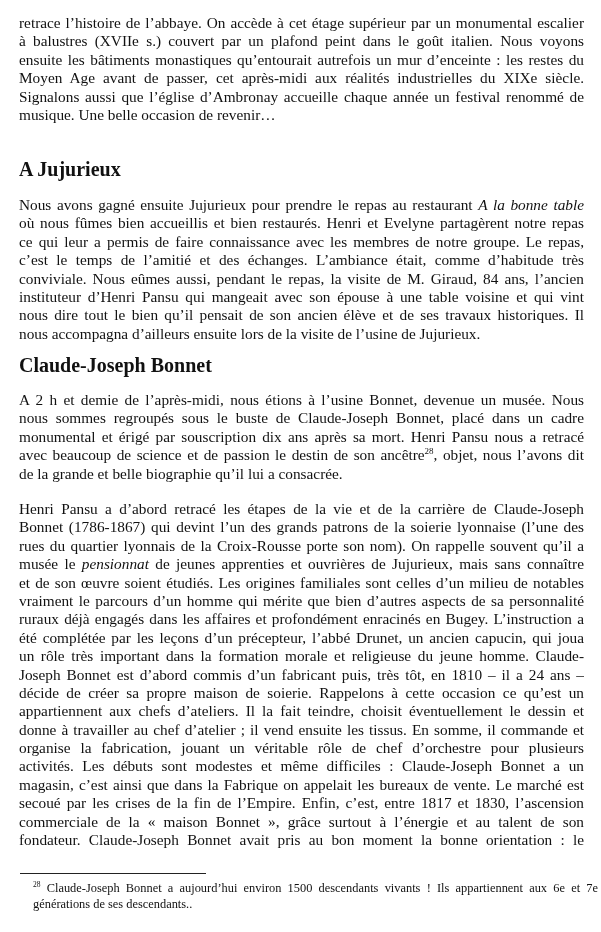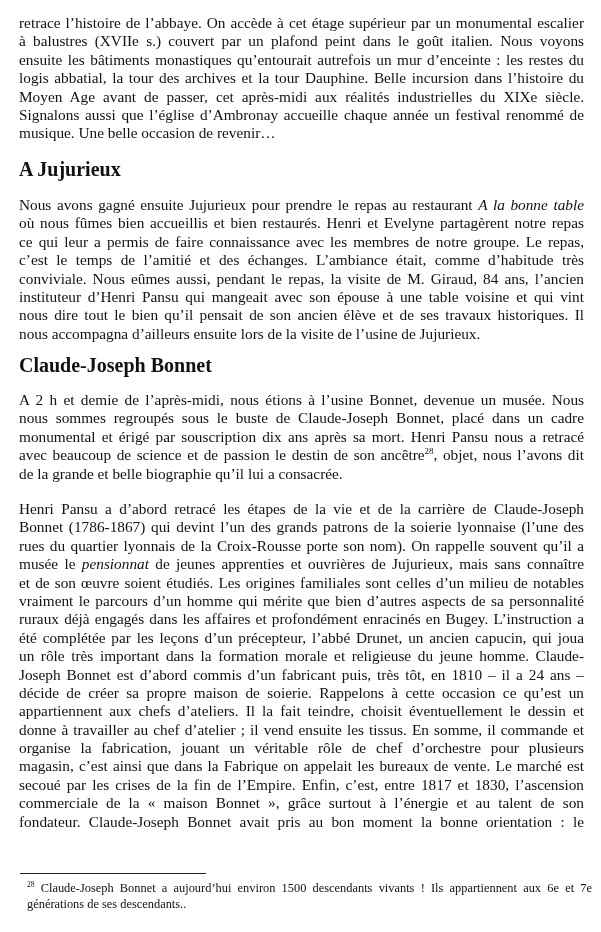--- a/index.html
+++ b/index.html
@@ -9,34 +9,33 @@
     color: #111111;
   }
   .page { position: absolute; left: 19px; top: 0; width: 565px; }
   .para { position: absolute; left: 0; width: 565px; font-size: 15.3px; line-height: 18.4px; }
   .line { display: block; white-space: nowrap; text-align: justify; text-align-last: justify; height: 18.4px; overflow: visible; }
   .line.last { text-align-last: left; }
   .heading { position: absolute; left: 0; font-size: 20px; font-weight: bold; white-space: nowrap; }
   .it { font-style: italic; }
   sup { font-size: 9px; line-height: 0; vertical-align: 6px; margin-top: 30px; }
   .rule { position: absolute; left: 1px; top: 873px; width: 186px; height: 1px; background: #222; }
-  .fn { position: absolute; left: 8px; top: 880px; width: 565px; font-size: 12.4px; line-height: 16px; }
+  .fn { position: absolute; left: 14px; top: 880px; width: 565px; font-size: 12.4px; line-height: 16px; }
   .fn .line { height: 16px; }
   .fn sup { font-size: 7.5px; vertical-align: 5px; }
 </style>
 </head>
 <body>
 
 <div class="page">
 
   <div class="para" style="top:14px">
     <span class="line">retrace l’histoire de l’abbaye. On accède à cet étage supérieur par un monumental escalier</span>
     <span class="line">à balustres (XVIIe s.) couvert par un plafond peint dans le goût italien. Nous voyons</span>
     <span class="line">ensuite les bâtiments monastiques qu’entourait autrefois un mur d’enceinte : les restes du</span>
-    <span class="line">logis abbatial, la tour des archives et la tour Dauphine. Belle incursion dans l’histoire du</span>
     <span class="line">Moyen Age avant de passer, cet après-midi aux réalités industrielles du XIXe siècle.</span>
     <span class="line">Signalons aussi que l’église d’Ambronay accueille chaque année un festival renommé de</span>
     <span class="line last">musique. Une belle occasion de revenir…</span>
   </div>
 
   <div class="heading" style="top:158px">A Jujurieux</div>
 
   <div class="para" style="top:196px">
     <span class="line"><span>Nous avons gagné ensuite Jujurieux pour prendre le repas au restaurant </span><span class="it">A la bonne table</span></span>
     <span class="line">où nous fûmes bien accueillis et bien restaurés. Henri et Evelyne partagèrent notre repas</span>
@@ -66,20 +65,21 @@
     <span class="line">et de son œuvre soient étudiés. Les origines familiales sont celles d’un milieu de notables</span>
     <span class="line">vraiment le parcours d’un homme qui mérite que bien d’autres aspects de sa personnalité</span>
     <span class="line">ruraux déjà engagés dans les affaires et profondément enracinés en Bugey. L’instruction a</span>
     <span class="line">été complétée par les leçons d’un précepteur, l’abbé Drunet, un ancien capucin, qui joua</span>
     <span class="line">un rôle très important dans la formation morale et religieuse du jeune homme. Claude-</span>
     <span class="line">Joseph Bonnet est d’abord commis d’un fabricant puis, très tôt, en 1810 – il a 24 ans –</span>
     <span class="line">décide de créer sa propre maison de soierie. Rappelons à cette occasion ce qu’est un</span>
     <span class="line">appartiennent aux chefs d’ateliers. Il la fait teindre, choisit éventuellement le dessin et</span>
     <span class="line">donne à travailler au chef d’atelier ; il vend ensuite les tissus. En somme, il commande et</span>
     <span class="line">organise la fabrication, jouant un véritable rôle de chef d’orchestre pour plusieurs</span>
+    <span class="line">activités. Les débuts sont modestes et même difficiles : Claude-Joseph Bonnet a un</span>
     <span class="line">magasin, c’est  ainsi que dans la Fabrique on appelait les bureaux de vente. Le marché est</span>
     <span class="line">secoué par les crises de la fin de l’Empire. Enfin, c’est, entre 1817 et 1830, l’ascension</span>
     <span class="line">commerciale de la « maison Bonnet », grâce surtout à l’énergie et au talent de son</span>
     <span class="line">fondateur. Claude-Joseph Bonnet avait pris au bon moment la bonne orientation : le</span>
   </div>
 
   <div class="rule"></div>
 
   <div class="fn">
     <span class="line"><sup>28</sup><span> Claude-Joseph Bonnet a aujourd’hui environ 1500 descendants vivants ! Ils appartiennent aux 6e et 7e</span></span>

